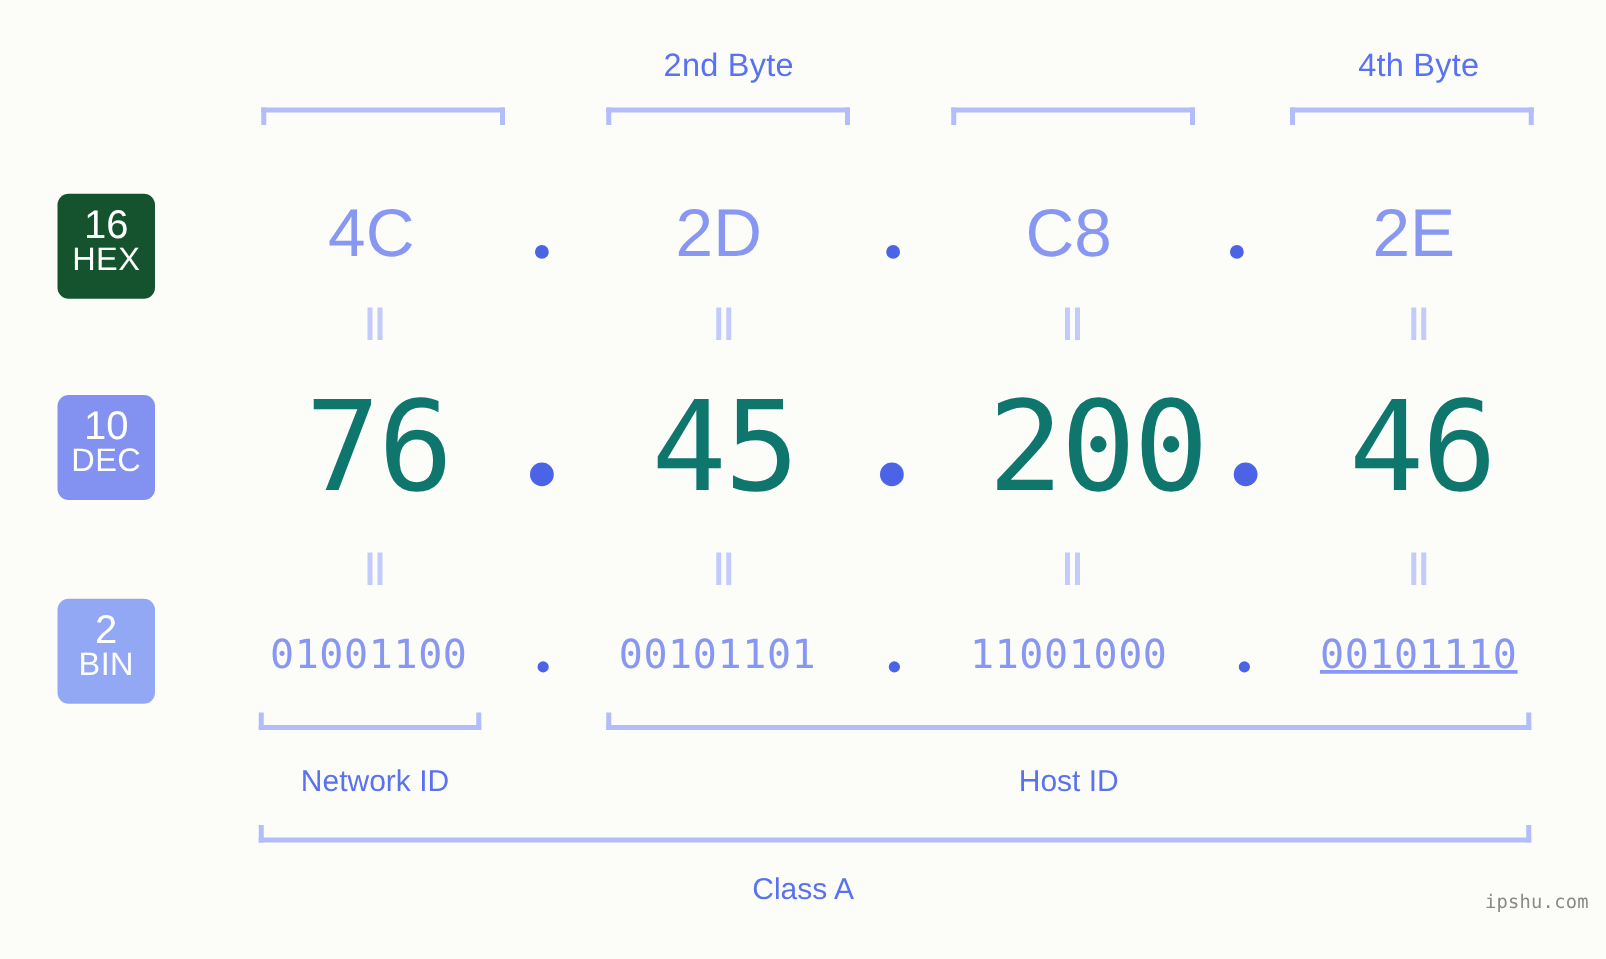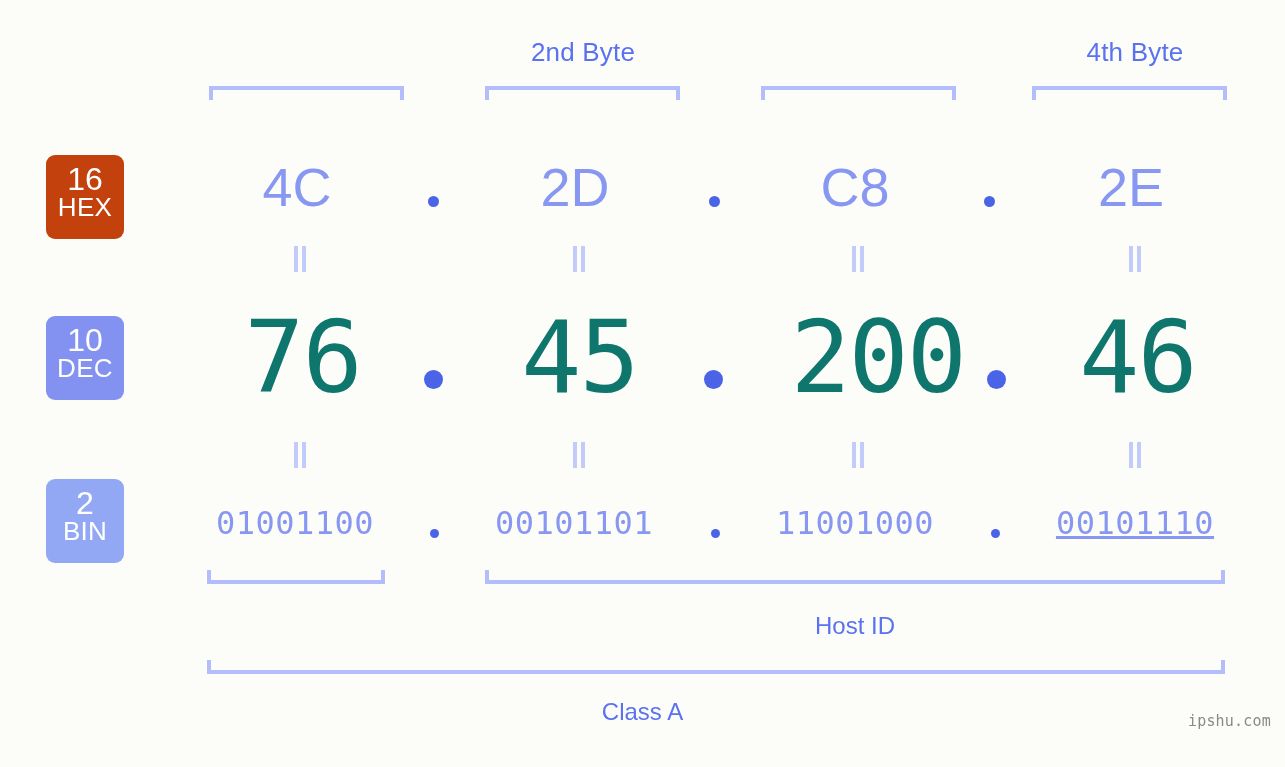--- a/index.html
+++ b/index.html
@@ -68,21 +68,21 @@
     font-weight: 400;
     padding-top: 7px;
   }
   .badge .nm {
     display: block;
     font-size: 26px;
     line-height: 22px;
     font-weight: 400;
     letter-spacing: 0.3px;
   }
-  #badge-hex { top: 155px; height: 84px; background: #c2410c; }
+  #badge-hex { top: 155px; height: 84px; background: #14532d; }
   #badge-dec { top: 316px; height: 84px; background: #8392f0; }
   #badge-bin { top: 479px; height: 84px; background: #93a8f4; }
 
   
   .cell {
     position: absolute;
     text-align: center;
     white-space: nowrap;
   }
 
@@ -261,20 +261,21 @@
     <div class="cell" style="left:469px; width:210px;">00101101</div>
     <div class="dot dot-bin" style="left:711px;"></div>
     <div class="cell" style="left:750px; width:210px;">11001000</div>
     <div class="dot dot-bin" style="left:991px;"></div>
     <div class="cell" style="left:1030px; width:210px;text-decoration:underline;">00101110</div>
   </div>
 
   <div class="bracket-up" style="left:207px; top:570px; width:178px;"></div>
   <div class="bracket-up" style="left:485px; top:570px; width:740px;"></div>
 
+  <div class="id-label" style="left:185px; top:608px; width:230px;">Network ID</div>
   <div class="id-label" style="left:740px; top:608px; width:230px;">Host ID</div>
 
   <div class="bracket-up" style="left:207px; top:660px; width:1018px;"></div>
   <div id="class-label">Class A</div>
 
   <div id="watermark">ipshu.com</div>
 
 </div>
 
 </body></html>

